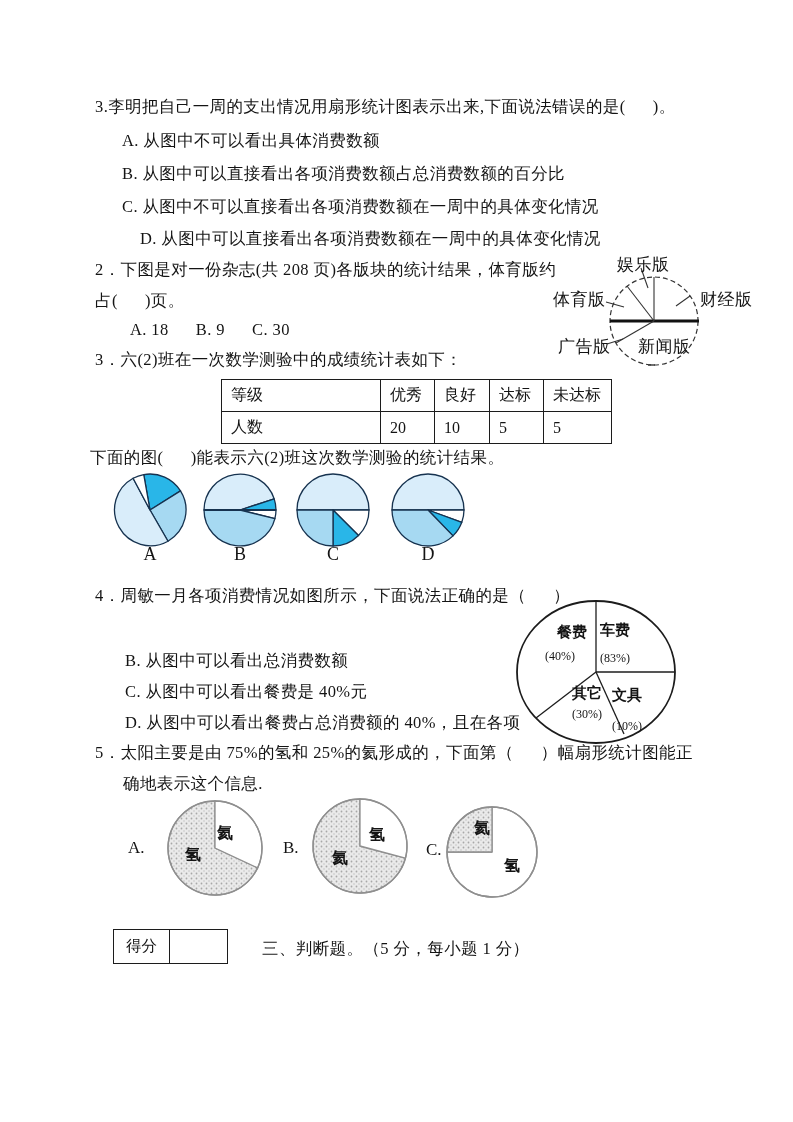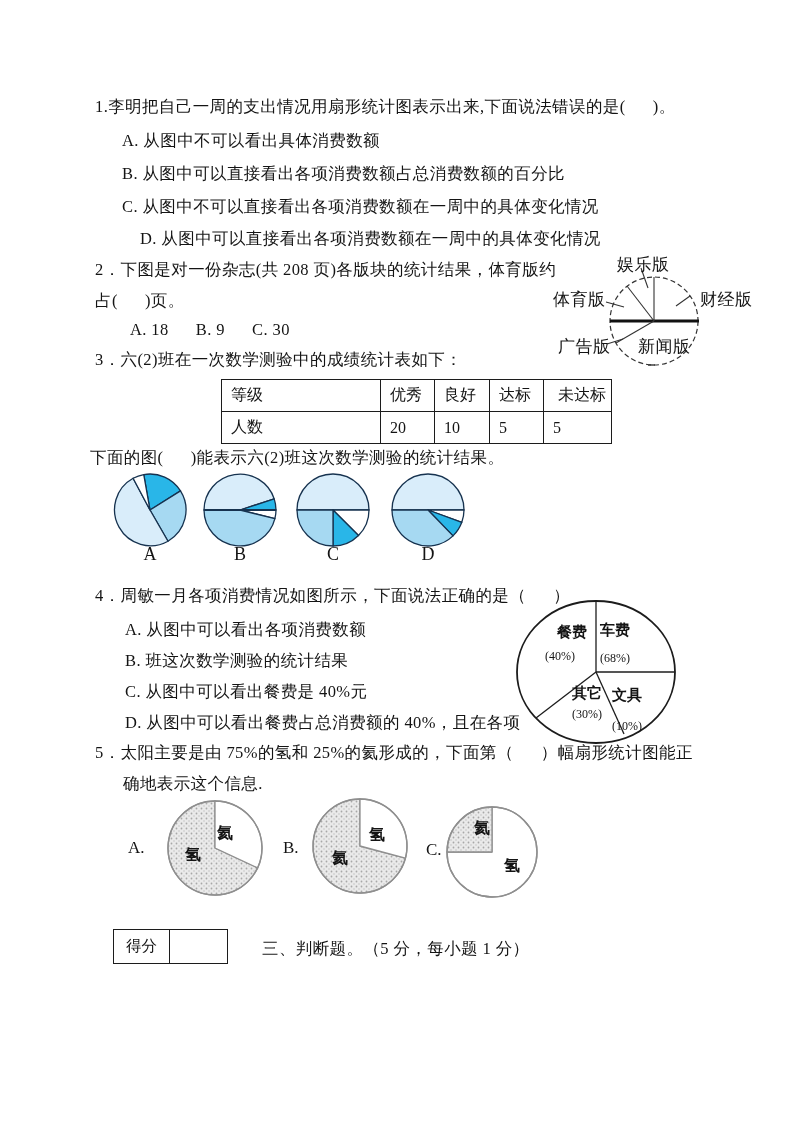--- a/index.html
+++ b/index.html
@@ -9,21 +9,21 @@
     color:#141414;
   }
   .page{position:absolute;inset:0;width:793px;height:1122px;background:#fff;overflow:hidden;}
   .line{position:absolute;white-space:pre;font-size:16.5px;letter-spacing:.4px;line-height:1.2;}
   .stats-table{position:absolute;left:221px;top:379px;border-collapse:collapse;font-size:16px;}
   .stats-table td{border:1.6px solid #1c1c1c;height:31px;padding:0 0 0 9px;vertical-align:middle;background:#fff;}
   .stats-table .c0{width:149px;}
   .stats-table .c1{width:44px;}
   .stats-table .c2{width:45px;}
   .stats-table .c3{width:44px;}
-  .stats-table .c4{width:58px;text-align:center;}
+  .stats-table .c4{width:58px;}
   .score-table{position:absolute;left:113px;top:929px;border-collapse:collapse;font-size:15.5px;padding-left:32px;}
   .score-table td{border:1.6px solid #1c1c1c;height:31px;background:#fff;}
   .score-table .s0{width:53px;text-align:center;}
   .score-table .s1{width:55px;}
   .chart-abs{position:absolute;}
   .pie-label{position:absolute;font-size:17px;white-space:nowrap;letter-spacing:.5px;}
   .pie-label-b{position:absolute;font-weight:bold;font-size:15px;white-space:nowrap;transform:translate(-50%,-50%);}
   .pie-pct{position:absolute;font-size:12px;white-space:nowrap;transform:translate(-50%,-50%);}
   .gas-label{position:absolute;font-weight:bold;font-size:16px;white-space:nowrap;transform:translate(-50%,-50%);}
   .mini-letter{position:absolute;font-size:18px;transform:translateX(-50%);}
@@ -34,21 +34,21 @@
   .f-cyan{fill:#29b6e8;}
   .f-white{fill:#ffffff;}
   .sl{stroke:#16324f;stroke-width:1.3;stroke-linejoin:round;}
   .gray-sl{stroke:#8f8f8f;stroke-width:1.3;stroke-linejoin:round;}
 </style>
 </head>
 <body>
 
 <div class="page">
 
-  <div class="line" style="left:95px;top:97px">1.李明把自己一周的支出情况用扇形统计图表示出来,下面说法错误的是(      )。</div>
+  <div class="line" style="left:95px;top:97px">3.李明把自己一周的支出情况用扇形统计图表示出来,下面说法错误的是(      )。</div>
   <div class="line" style="left:122px;top:131px">A. 从图中不可以看出具体消费数额</div>
   <div class="line" style="left:122px;top:164px">B. 从图中可以直接看出各项消费数额占总消费数额的百分比</div>
   <div class="line" style="left:122px;top:197px">C. 从图中不可以直接看出各项消费数额在一周中的具体变化情况</div>
   <div class="line" style="left:140px;top:229px">D. 从图中可以直接看出各项消费数额在一周中的具体变化情况</div>
 
   <div class="line" style="left:95px;top:260px">2．下图是对一份杂志(共 208 页)各版块的统计结果，体育版约</div>
   <div class="line" style="left:95px;top:291px">占(      )页。</div>
   <div class="line" style="left:130px;top:320px">A. 18      B. 9      C. 30</div>
 
   <div class="chart-abs" style="left:543px;top:253px;width:250px;height:125px">
@@ -126,37 +126,36 @@
       <path class="f-cyan sl" d="M40,38 L73.8,50.3 A36,36 0 0 1 65,63.9 Z"></path>
       <path class="f-mid sl" d="M40,38 L65,63.9 A36,36 0 0 1 4,38 Z"></path>
     </svg>
   </div>
   <span class="mini-letter" style="left:150px;top:544px">A</span>
   <span class="mini-letter" style="left:240px;top:544px">B</span>
   <span class="mini-letter" style="left:333px;top:544px">C</span>
   <span class="mini-letter" style="left:428px;top:544px">D</span>
 
   <div class="line" style="left:95px;top:586px">4．周敏一月各项消费情况如图所示，下面说法正确的是（      ）</div>
-  <div class="line" style="left:125px;top:620px">A. 从图中可以看出各项消费数额</div>
-  <div class="line" style="left:125px;top:651px">B. 班这次数学测验的统计结果</div>
+  <div class="line" style="left:125px;top:651px">B. 从图中可以看出总消费数额</div>
   <div class="line" style="left:125px;top:682px">C. 从图中可以看出餐费是 40%元</div>
   <div class="line" style="left:125px;top:713px">D. 从图中可以看出餐费占总消费额的 40%，且在各项</div>
 
   <div class="chart-abs" style="left:511px;top:596px;width:175px;height:150px">
     <svg width="175" height="150" viewBox="0 0 175 150">
       <ellipse cx="85" cy="76" rx="79" ry="71" fill="#ffffff" stroke="#1c1c1c" stroke-width="1.8"></ellipse>
       <line x1="85" y1="76" x2="85" y2="5" stroke="#1c1c1c" stroke-width="1.3"></line>
       <line x1="85" y1="76" x2="164" y2="76" stroke="#1c1c1c" stroke-width="1.3"></line>
       <line x1="85" y1="76" x2="113" y2="138" stroke="#1c1c1c" stroke-width="1.3"></line>
       <line x1="85" y1="76" x2="25" y2="122" stroke="#1c1c1c" stroke-width="1.3"></line>
     </svg>
     <span class="pie-label-b" style="left:61px;top:36px">餐费</span>
     <span class="pie-pct" style="left:49px;top:60px">(40%)</span>
     <span class="pie-label-b" style="left:104px;top:34px">车费</span>
-    <span class="pie-pct" style="left:104px;top:62px">(68%)</span>
+    <span class="pie-pct" style="left:104px;top:62px">(83%)</span>
     <span class="pie-label-b" style="left:116px;top:99px">文具</span>
     <span class="pie-pct" style="left:116px;top:130px">(10%)</span>
     <span class="pie-label-b" style="left:76px;top:97px">其它</span>
     <span class="pie-pct" style="left:76px;top:118px">(30%)</span>
   </div>
 
   <div class="line" style="left:95px;top:743px">5．太阳主要是由 75%的氢和 25%的氦形成的，下面第（      ）幅扇形统计图能正</div>
   <div class="line" style="left:123px;top:774px">确地表示这个信息.</div>
 
   <span class="q5-letter" style="left:128px;top:838px">A.</span>

